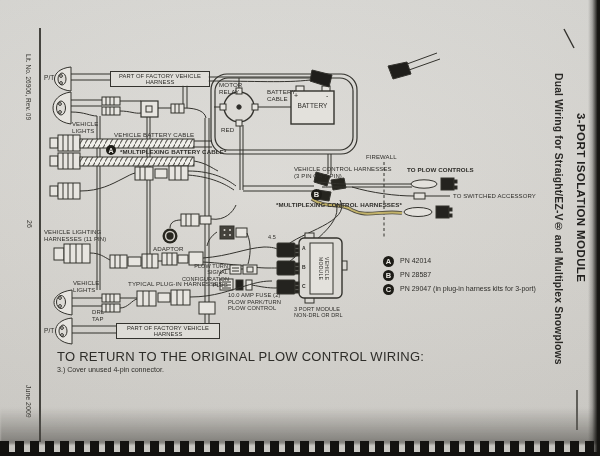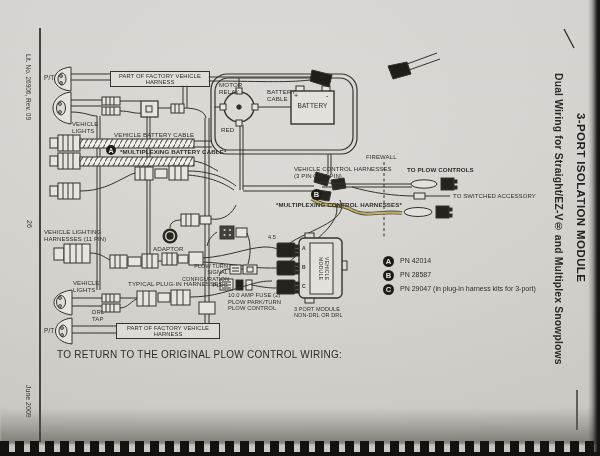--- a/index.html
+++ b/index.html
@@ -22,21 +22,21 @@
   .vtext{position:absolute;writing-mode:vertical-rl;}
   .sidebar-title{left:575px;top:113px;font-size:11.5px;font-weight:bold;letter-spacing:0.4px;color:#232220;}
   .sidebar-sub{left:553px;top:73px;font-size:10.3px;font-weight:bold;letter-spacing:0.2px;color:#2a2926;}
   .margin-litno{left:25px;top:54px;font-size:6.5px;color:#3a3934;}
   .margin-page{left:26px;top:220px;font-size:7px;color:#3a3934;}
   .margin-date{left:25px;top:385px;font-size:7px;color:#3a3934;}
   .left-rule{position:absolute;left:39px;top:28px;width:1.5px;height:414px;background:#45443f;}
   .title-block{position:absolute;left:390px;top:69px;width:170px;font-size:11px;font-weight:bold;
     line-height:13px;letter-spacing:0.1px;white-space:pre-line;color:#232220;}
   .instructions{position:absolute;left:57px;top:349px;width:520px;color:#2e2d29;}
-  .instructions .head{font-size:10px;letter-spacing:0.25px;margin-bottom:1.5px;}
+  .instructions .head{font-size:13px;letter-spacing:0.25px;margin-bottom:1.5px;}
   .instructions .step{font-size:7.1px;line-height:9.4px;}
   .legend-text{position:absolute;font-size:7px;color:#2e2d29;white-space:nowrap;}
   .module-vtext{position:absolute;left:313px;top:245px;width:17px;height:47px;writing-mode:vertical-rl;
     font-size:5px;letter-spacing:0.3px;text-align:center;color:#2e2d29;}
   .port-letter{position:absolute;font-size:5px;font-weight:bold;color:#2e2d29;}
   .smudge{position:absolute;left:0;right:0;bottom:12px;height:36px;filter:blur(1.2px);
     background:linear-gradient(180deg,rgba(105,103,97,0) 0%,rgba(96,94,88,0.30) 45%,rgba(66,64,60,0.55) 100%);}
   .binding{position:absolute;left:0;right:0;bottom:0;height:15px;
     background:repeating-linear-gradient(90deg,#131210 0 9px,rgba(19,18,16,0) 9px 15px);}
   .binding::after{content:"";position:absolute;left:0;right:0;bottom:0;height:4px;background:#121110;}
@@ -345,20 +345,21 @@
 
   <div class="badge md" style="left:383px;top:256px">A</div>
   <div class="legend-text" style="left:400px;top:257px">PN 42014</div>
   <div class="badge md" style="left:383px;top:270px">B</div>
   <div class="legend-text" style="left:400px;top:271px">PN 28587</div>
   <div class="badge md" style="left:383px;top:284px">C</div>
   <div class="legend-text" style="left:400px;top:285px">PN 29047 (in plug-in harness kits for 3-port)</div>
 
   <div class="instructions">
     <div class="head">TO RETURN TO THE ORIGINAL PLOW CONTROL WIRING:</div>
+    <div class="step">3.) Cover unused 4-pin connector.</div>
   </div>
 
   <div class="left-rule"></div>
   <div class="vtext margin-litno">Lit. No. 26906, Rev. 09</div>
   <div class="vtext margin-page">26</div>
   <div class="vtext margin-date">June 2009</div>
   <div class="vtext sidebar-sub">Dual Wiring for Straight/EZ-V® and Multiplex Snowplows</div>
   <div class="vtext sidebar-title">3-PORT ISOLATION MODULE</div>
 
   <div class="smudge"></div>

